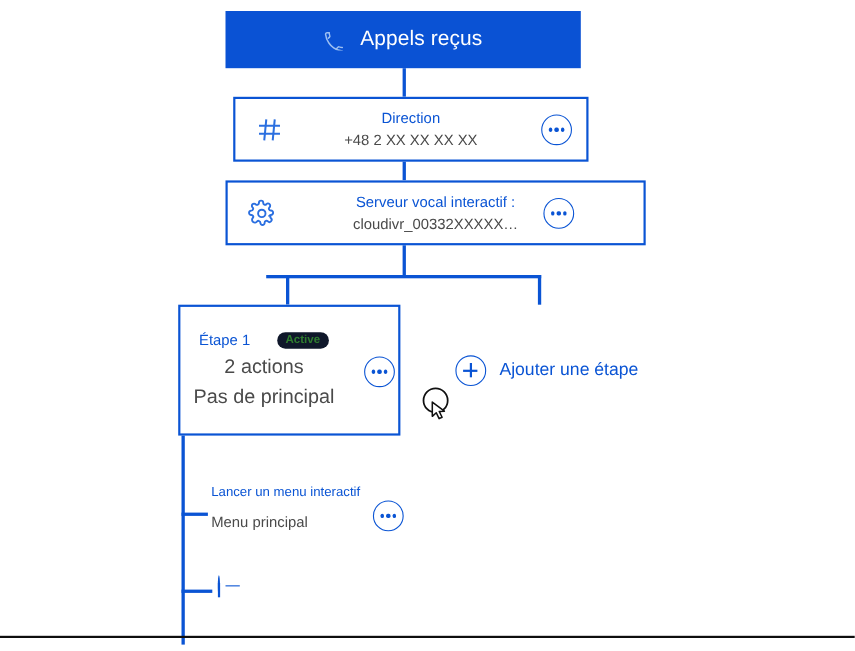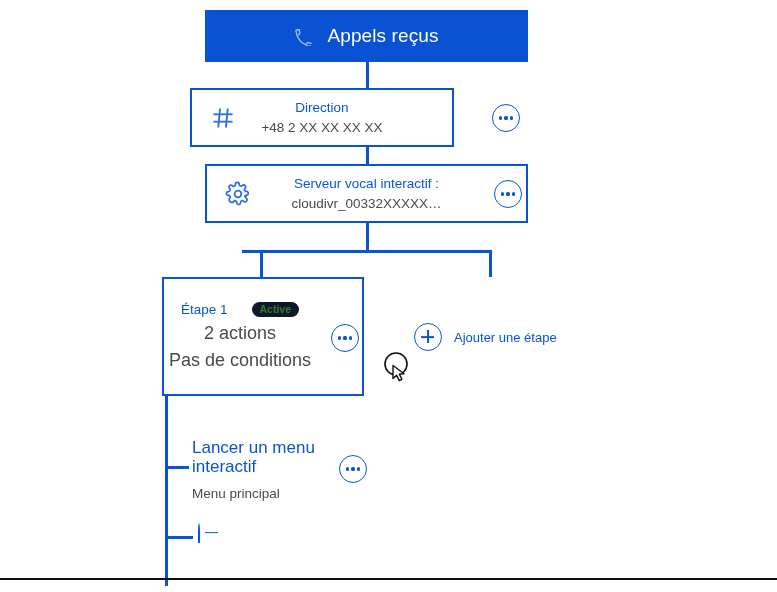--- a/index.html
+++ b/index.html
@@ -56,26 +56,26 @@
   .header-icon { display: flex; align-items: center; }
 
   
   .card {
     position: absolute;
     border: 2px solid #0a54d4;
     background: #ffffff;
     box-sizing: border-box;
   }
   .card-direction {
-    left: 190px; top: 88px;
-    width: 264px; height: 59px;
+    left: 212px; top: 88px;
+    width: 323px; height: 59px;
   }
   .card-ivr {
     left: 205px; top: 164px;
-    width: 323px; height: 59px;
+    width: 382px; height: 59px;
   }
   .card-etape {
     left: 162px; top: 277px;
     width: 202px; height: 119px;
   }
 
   .card-icon {
     position: absolute;
     left: 14px;
     top: 50%;
@@ -197,34 +197,34 @@
     width: 1.8px; height: 13px;
     transform: translateX(-50%);
   }
   .plus-circle::after {
     top: 50%; left: 6px;
     height: 1.8px; width: 13px;
     transform: translateY(-50%);
   }
   .add-step-label {
     color: #0a54d4;
-    font-size: 13px;
+    font-size: 16px;
     white-space: nowrap;
   }
 
   
   .action-block {
     position: absolute;
     left: 192px;
     top: 438px;
     width: 140px;
   }
   .action-title {
     color: #0a54d4;
-    font-size: 17px;
+    font-size: 12px;
     line-height: 19px;
   }
   .action-sub {
     color: #4a4a4a;
     font-size: 13.5px;
     line-height: 19px;
     margin-top: 8px;
   }
 
   .plus-bottom {
@@ -328,21 +328,21 @@
   <div class="line-v" style="left:260px; top:250px; height:27px;"></div>
   <div class="line-v" style="left:489px; top:250px; height:27px;"></div>
 
   <div class="card card-etape">
     <div class="etape-body">
       <div class="etape-titlerow">
         <span class="etape-title">Étape 1</span>
         <span class="badge">Active</span>
       </div>
       <span class="etape-line">2 actions</span>
-      <span class="etape-line">Pas de conditions</span>
+      <span class="etape-line">Pas de principal</span>
     </div>
   </div>
   <div class="dots-btn dots-etape">
     <i></i>
     <i></i>
     <i></i>
   </div>
 
   <div class="add-step">
     <span class="plus-circle"></span>

